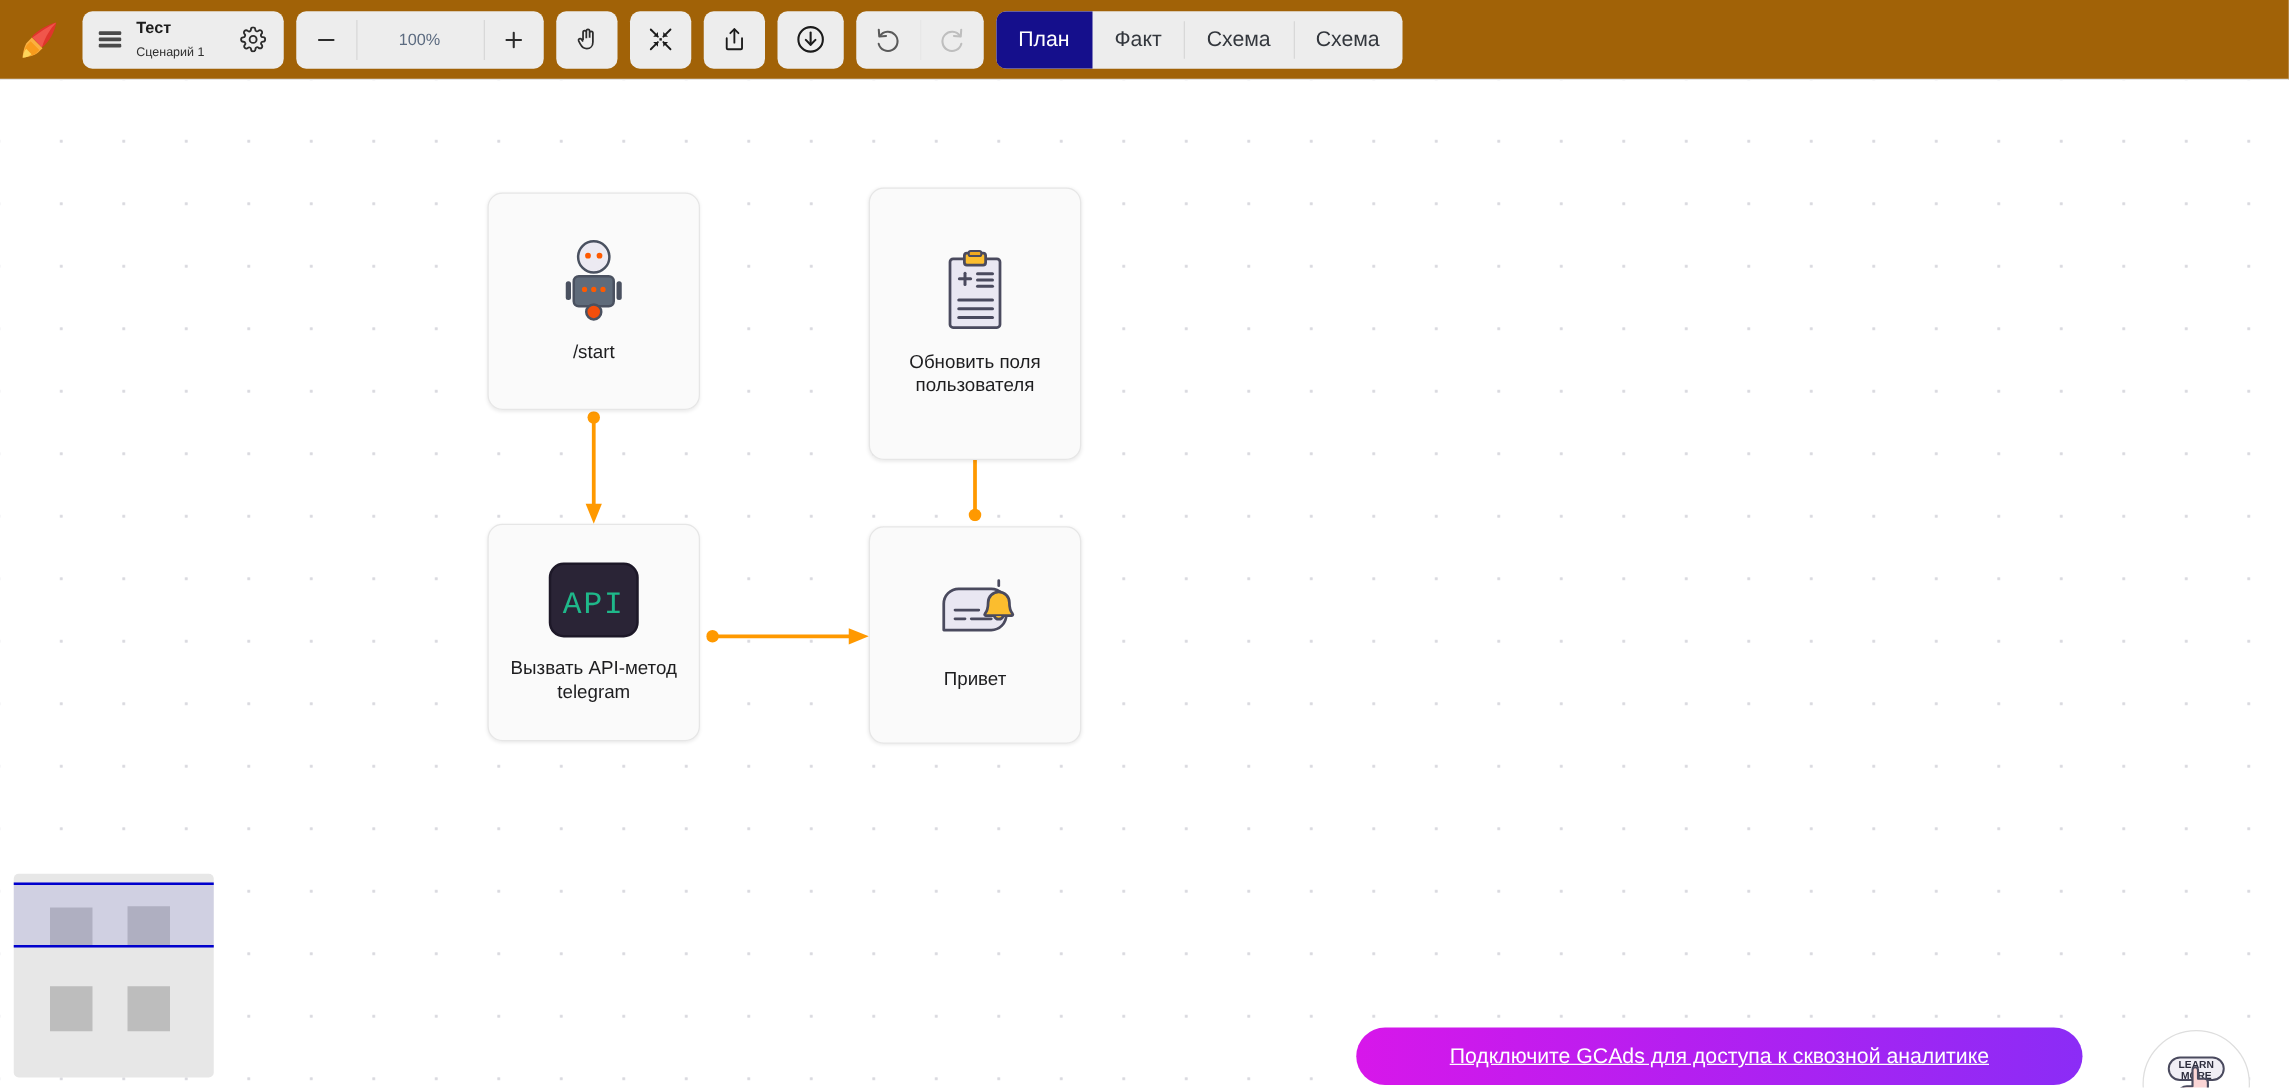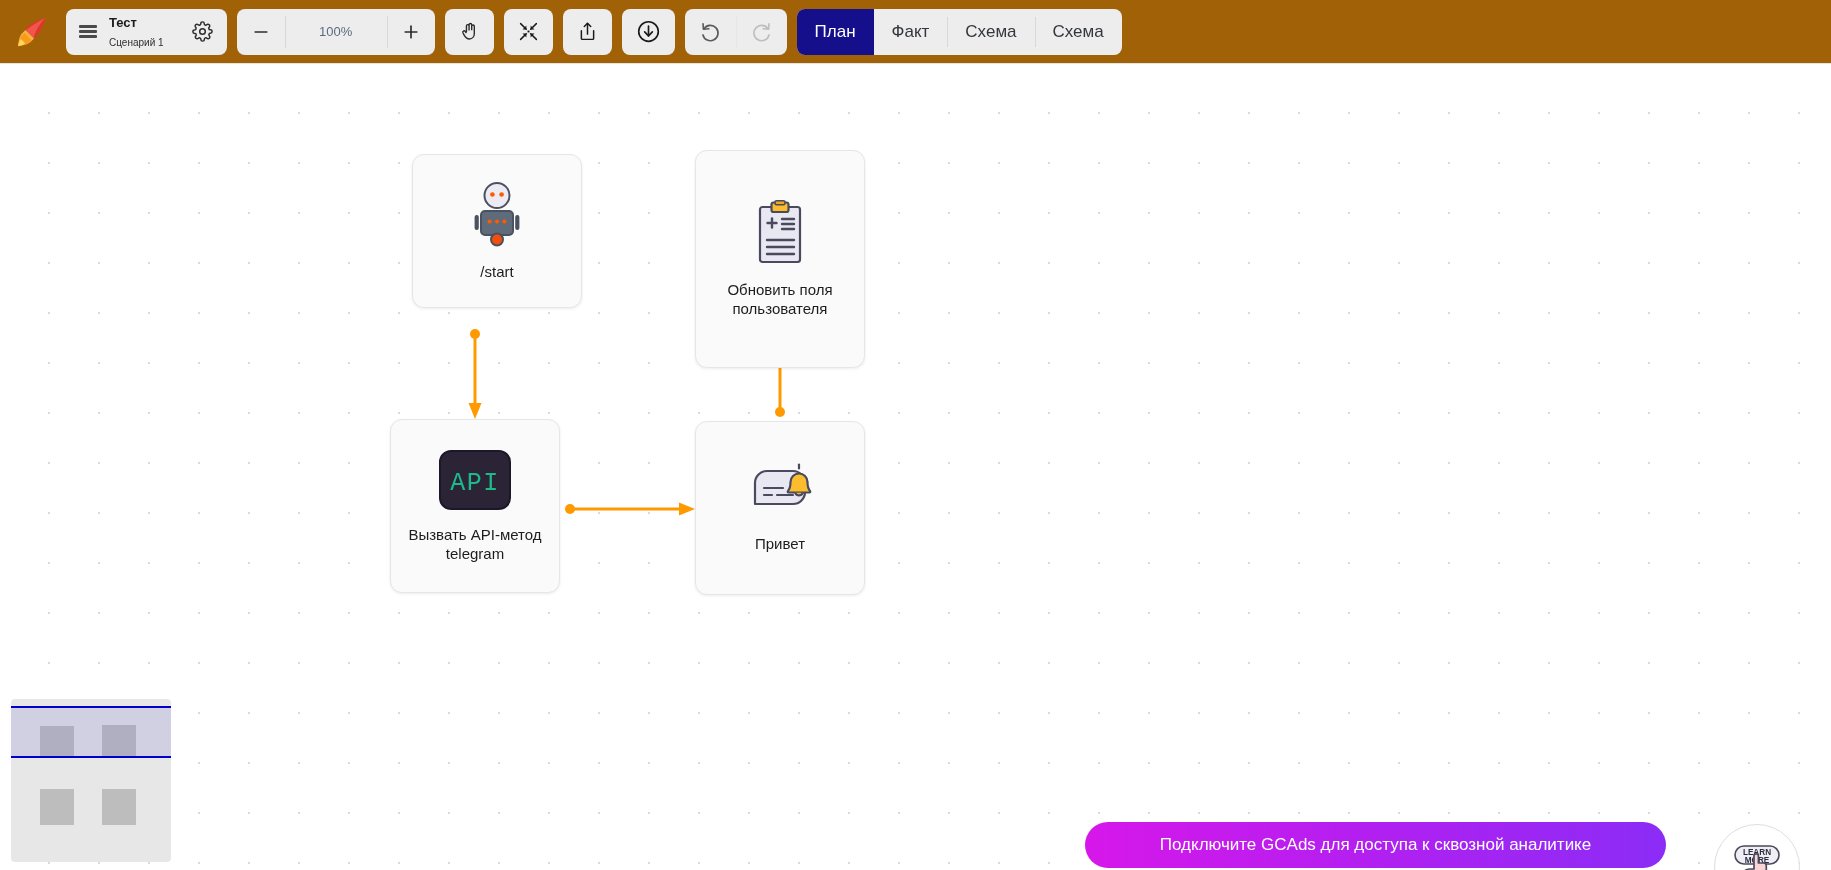--- a/index.html
+++ b/index.html
@@ -225,20 +225,21 @@
     border-radius: 23px;
     background: linear-gradient(90deg, #d717ea 0%, #b51ff0 45%, #8b2cf6 100%);
     display: flex;
     align-items: center;
     justify-content: center;
     color: #ffffff;
     font-size: 17px;
     z-index: 25;
     cursor: pointer;
     white-space: nowrap;
+    text-decoration: underline;
   }
 
   .learn-more {
     position: absolute;
     left: 1714px;
     top: 760px;
     width: 84px;
     height: 84px;
     border-radius: 50%;
     border: 1px solid #dedede;
@@ -383,21 +384,21 @@
     <line x1="13" y1="87" x2="13" y2="16" stroke="#ff9900" stroke-width="3"></line>
     <polygon points="13,2 6.5,18 19.5,18" fill="#ff9900"></polygon>
   </svg>
 
   <svg class="edge" style="left:565px; top:432px; width:132px; height:26px;" width="132" height="26" viewBox="0 0 132 26">
     <circle cx="5" cy="13" r="5" fill="#ff9900"></circle>
     <line x1="5" y1="13" x2="116" y2="13" stroke="#ff9900" stroke-width="3"></line>
     <polygon points="130,13 114,6.5 114,19.5" fill="#ff9900"></polygon>
   </svg>
 
-  <div class="node" style="left:412px; top:90px; width:170px; height:154px;align-items:center;">
+  <div class="node" style="left:390px; top:90px; width:170px; height:174px;align-items:center;">
     <span class="node-icon">
       <svg width="60" height="68" viewBox="0 0 60 68">
         <circle cx="30" cy="15.5" r="12.5" fill="#eceaf2" stroke="#4a5160" stroke-width="2"></circle>
         <circle cx="25.4" cy="14.5" r="2.3" fill="#ff5a00"></circle>
         <circle cx="34.6" cy="14.5" r="2.3" fill="#ff5a00"></circle>
         <rect x="14" y="31" width="32" height="24" rx="4" fill="#5f6b7a" stroke="#4a5160" stroke-width="2"></rect>
         <rect x="7.6" y="35" width="4.2" height="15" rx="2" fill="#4a5160"></rect>
         <rect x="48.2" y="35" width="4.2" height="15" rx="2" fill="#4a5160"></rect>
         <circle cx="22.6" cy="41.5" r="2.1" fill="#ff5a00"></circle>
         <circle cx="30" cy="41.5" r="2.1" fill="#ff5a00"></circle>

